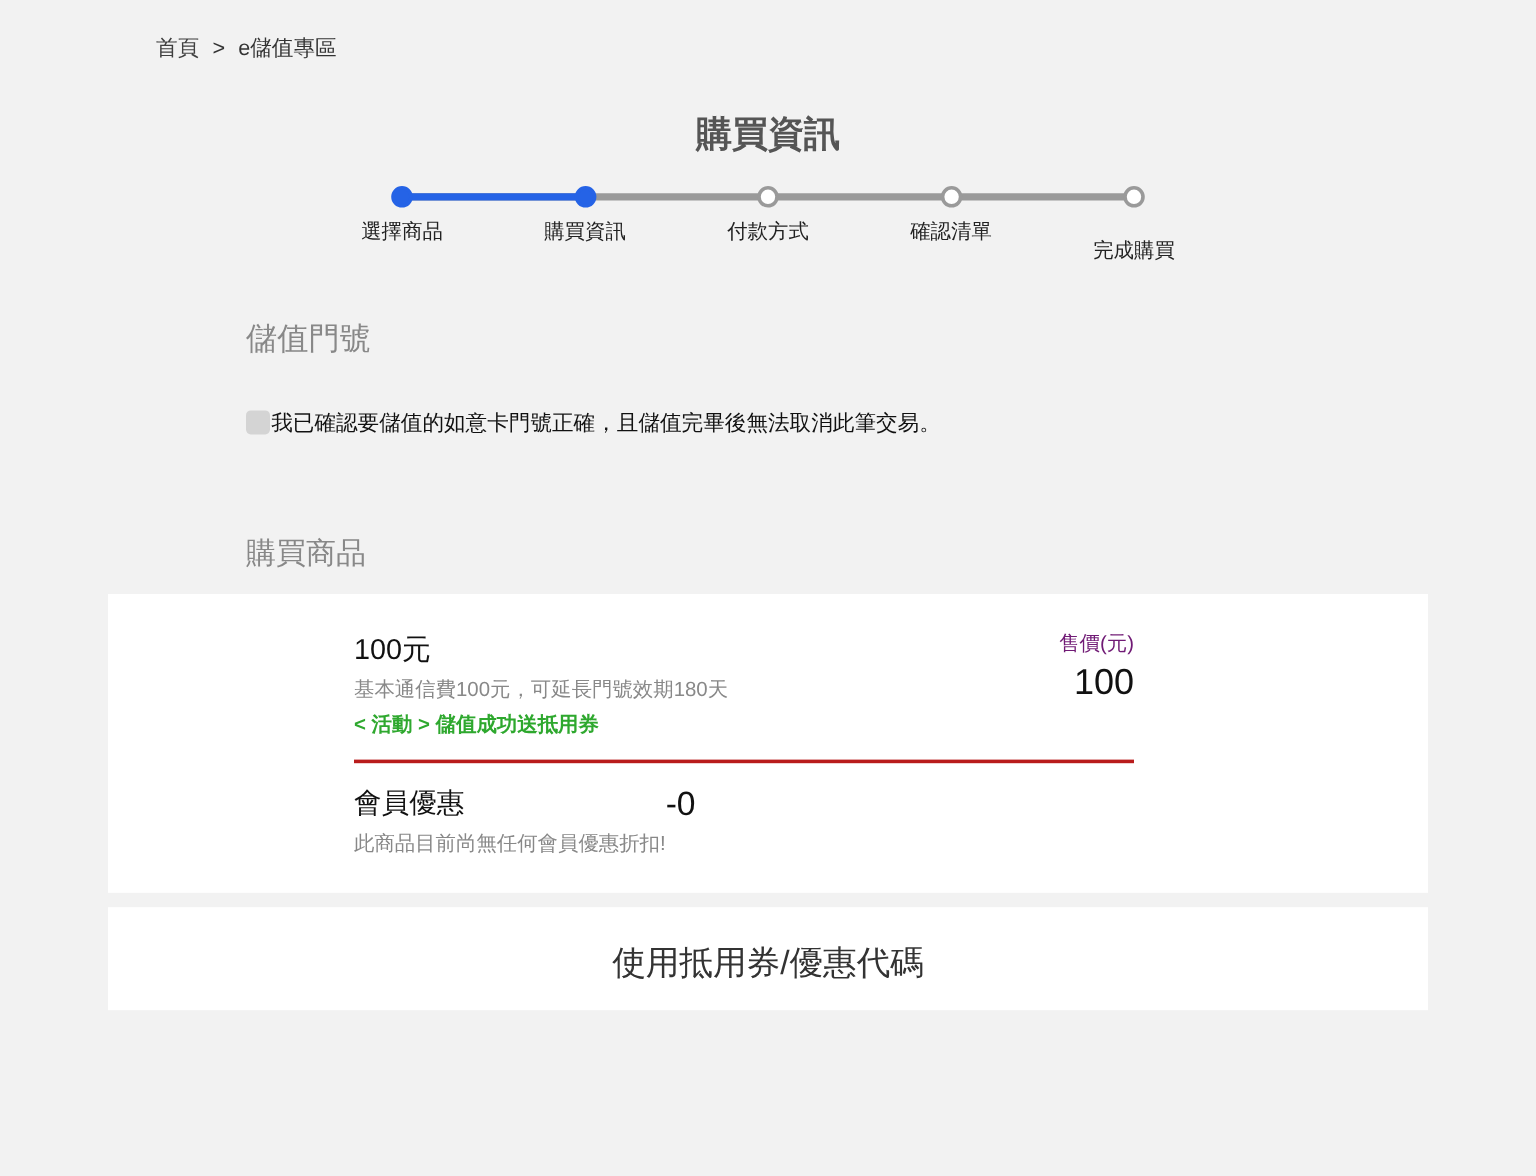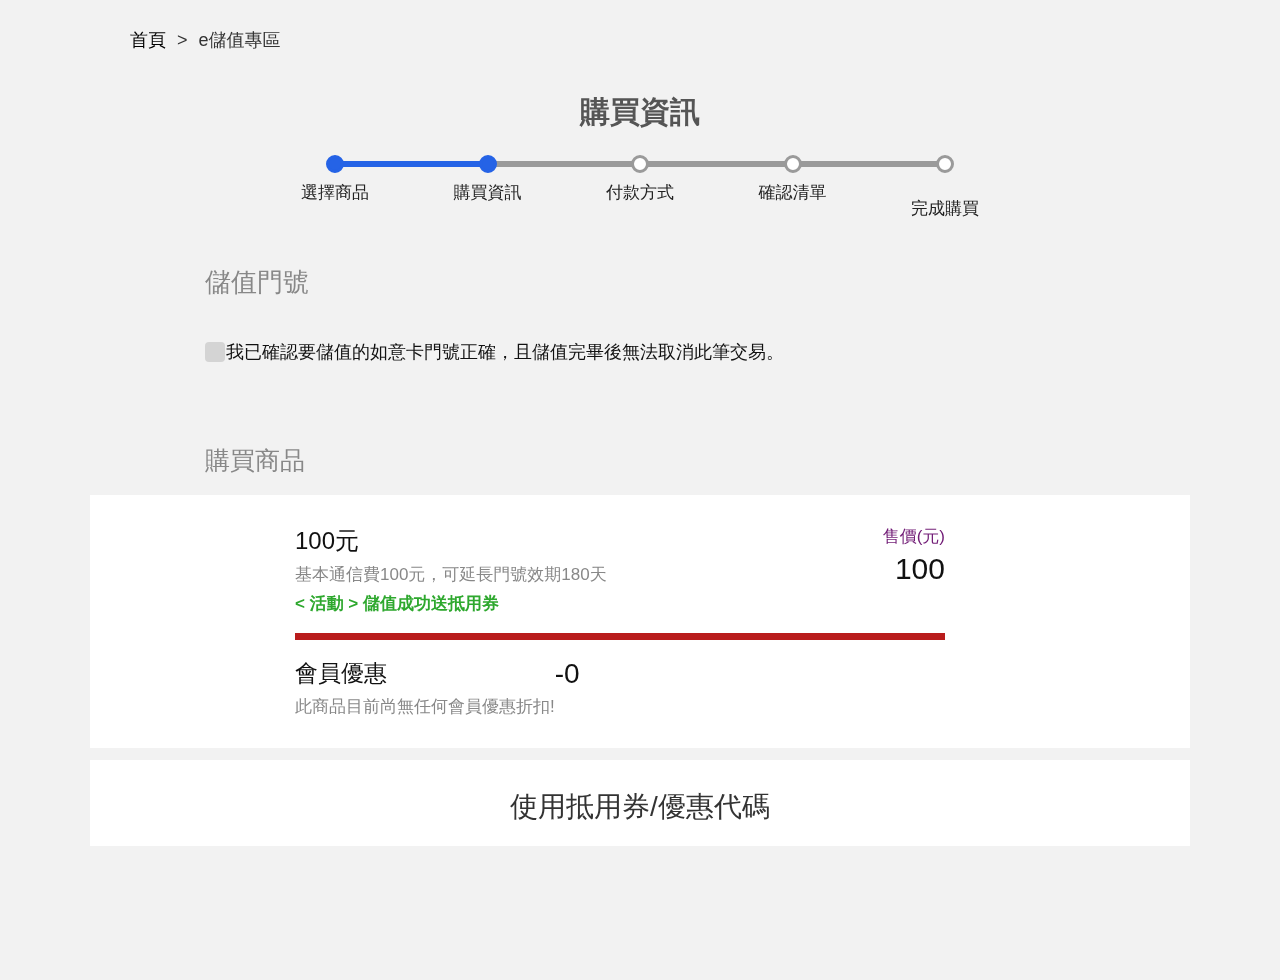--- a/index.html
+++ b/index.html
@@ -11,21 +11,21 @@
   .page {
     max-width: 1280px;
     margin: 0 auto;
   }
   .breadcrumb {
     padding: 28px 0 10px 130px;
     font-size: 18px;
     color: #333;
   }
   .breadcrumb a {
-    color: #000000;
+    color: #404040;
     text-decoration: none;
     font-family: Liberation Mono, monospace;
   }
   .breadcrumb .sep {
     color: #333;
     margin: 0 6px;
   }
   .page-title {
     text-align: center;
     font-size: 30px;
@@ -158,21 +158,21 @@
     padding: 30px 0;
   }
   .card-inner {
     width: 650px;
     margin-left: 205px;
   }
   .product-row {
     display: flex;
     justify-content: space-between;
     align-items: flex-start;
-    border-bottom: 7px solid #b91c1c;
+    border-bottom: 3px solid #b91c1c;
     padding-bottom: 18px;
   }
   .product-name {
     font-size: 24px;
     font-weight: 500;
     color: #111;
   }
   .product-desc {
     font-size: 17px;
     color: #888;

